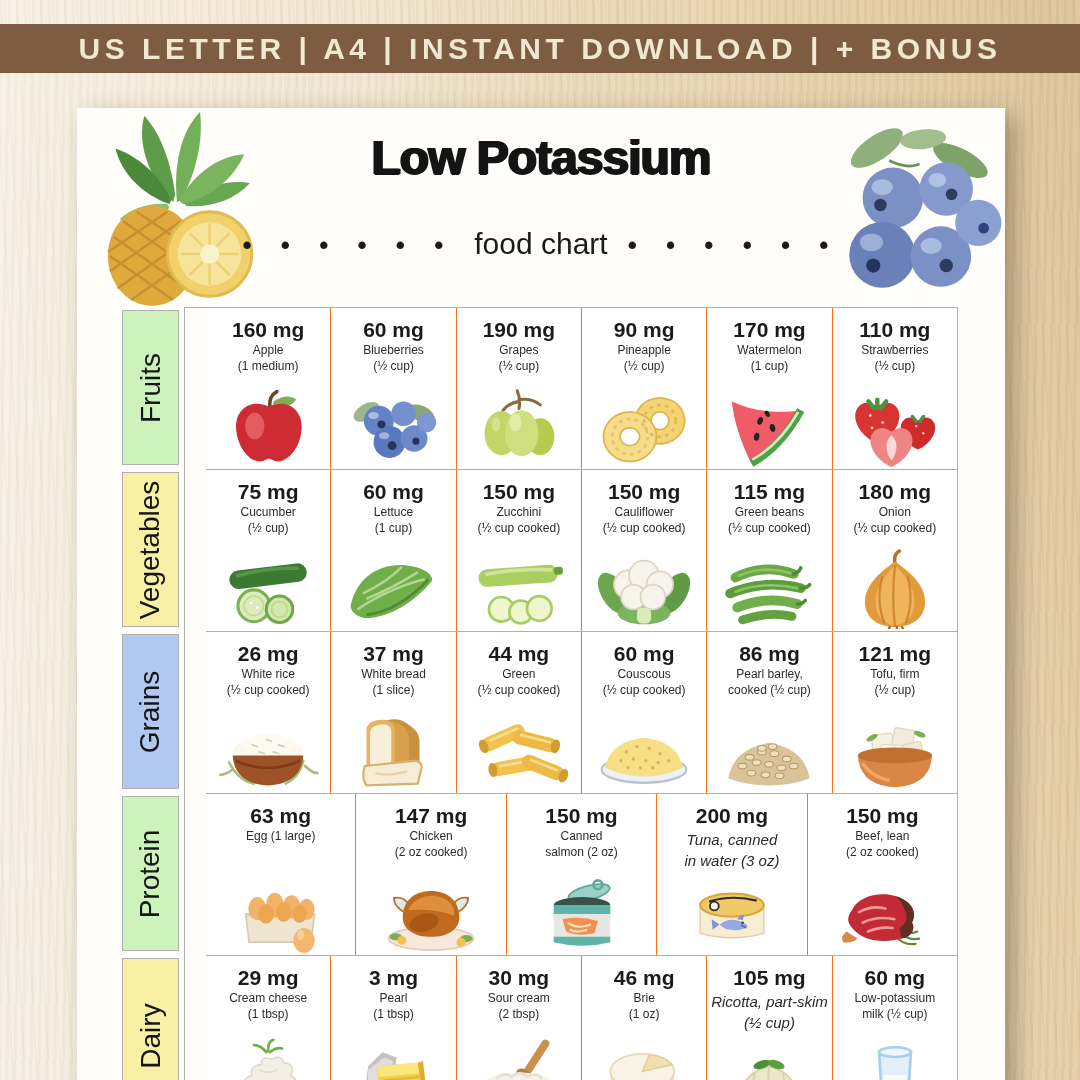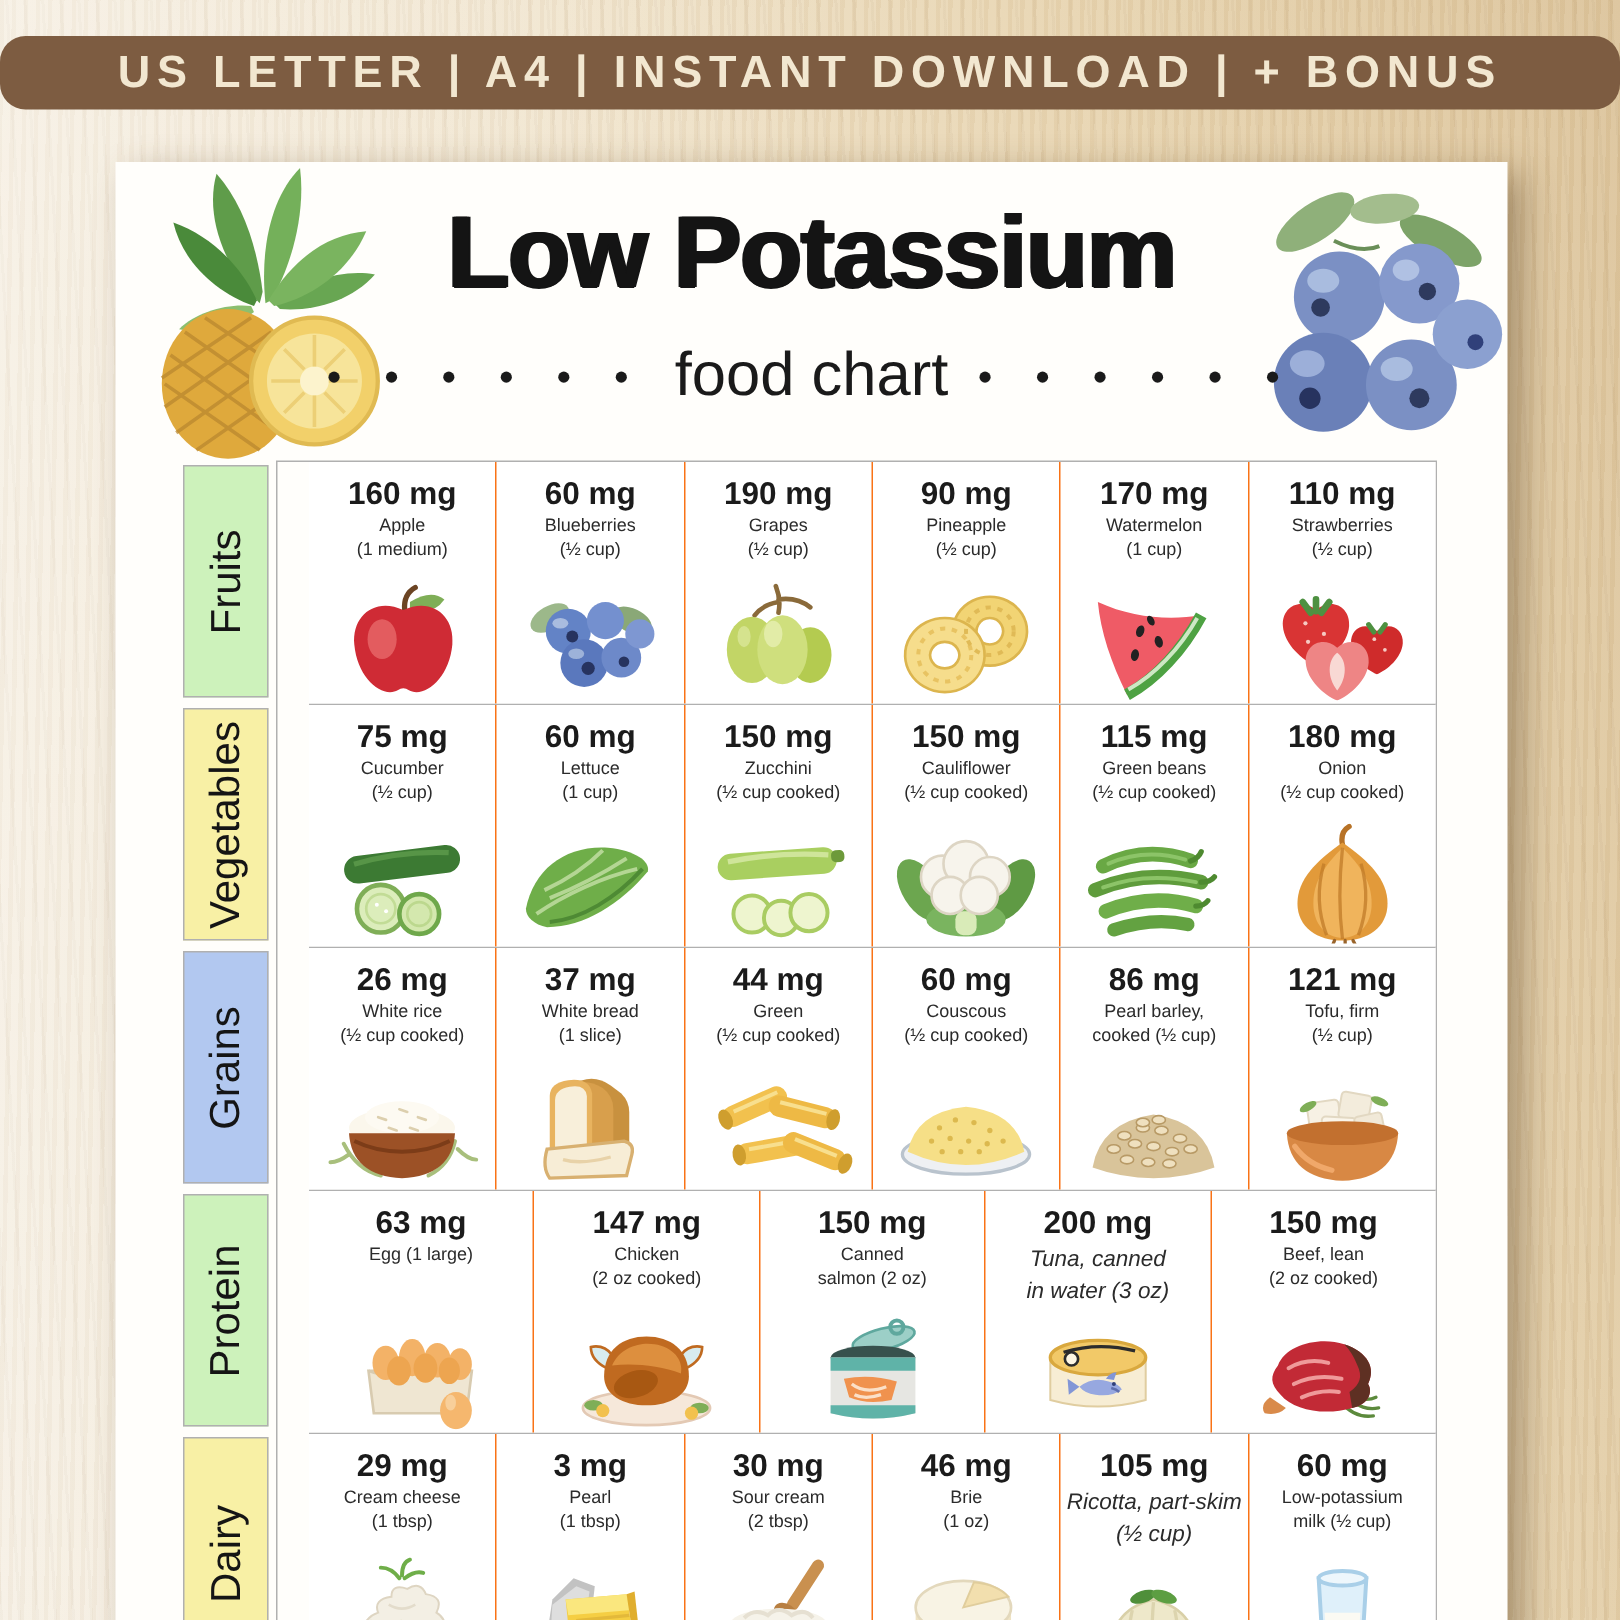--- a/index.html
+++ b/index.html
@@ -6,30 +6,30 @@
     font-family:"Liberation Sans","DejaVu Sans",sans-serif;}
   body{
     background:
       linear-gradient(100deg, rgba(255,255,255,.4), rgba(255,255,255,0) 45%),
       repeating-linear-gradient(91deg, rgba(170,130,80,.07) 0 3px, rgba(255,255,255,.06) 3px 8px),
       repeating-linear-gradient(87deg, rgba(130,95,55,.05) 0 2px, transparent 2px 12px),
       linear-gradient(78deg,#f3ebdc 0%,#efe2c9 45%,#e8d5b1 72%,#dcc49b 100%);
     position:relative;
   }
   .banner{position:absolute;left:0;top:24px;width:1080px;height:49px;background:#7d5c41;
-    display:flex;align-items:center;justify-content:center;border-radius:17px;}
+    display:flex;align-items:center;justify-content:center;}
   .banner span{color:#f2e7d0;font-weight:bold;font-size:30px;letter-spacing:4.5px;white-space:nowrap;}
   .poster{position:absolute;left:77px;top:108px;width:928px;height:1020px;background:#fffefb;
     box-shadow:10px 8px 22px rgba(95,70,40,.45);}
   .title{position:absolute;left:0;top:26px;width:100%;text-align:center;color:#141414;
-    font-size:68px;font-weight:bold;letter-spacing:-1px;line-height:1;
+    font-size:48px;font-weight:bold;letter-spacing:-1px;line-height:1;
     text-shadow:1.2px 0 0 #141414,-1.2px 0 0 #141414,0 1px 0 #141414;}
   .subtitle{position:absolute;left:0;top:118px;width:100%;display:flex;align-items:center;
     justify-content:center;gap:20px;color:#1a1a1a;}
-  .subtitle .txt{font-size:41px;}
+  .subtitle .txt{font-size:30px;}
   .subtitle .dots{font-size:26px;font-weight:bold;letter-spacing:11px;padding-top:4px;}
   .hdr-icon{position:absolute;}
   .hdr-icon svg{display:block;}
   .pine{left:4px;top:2px;width:192px;height:196px;}
   .blue{right:0;top:8px;width:178px;height:198px;}
   .labels .lab{position:absolute;left:45px;width:57px;height:155px;border:1px solid #b0b0b0;
     display:flex;align-items:center;justify-content:center;box-sizing:border-box;}
   .labels .lab span{transform:rotate(-90deg);white-space:nowrap;font-size:28px;color:#151515;}
   .grid{position:absolute;left:107px;top:199px;width:772px;border:1px solid #b0b0b0;}
   .row{display:flex;height:162px;box-sizing:border-box;border-bottom:1px solid #b0b0b0;margin-left:21px;}

